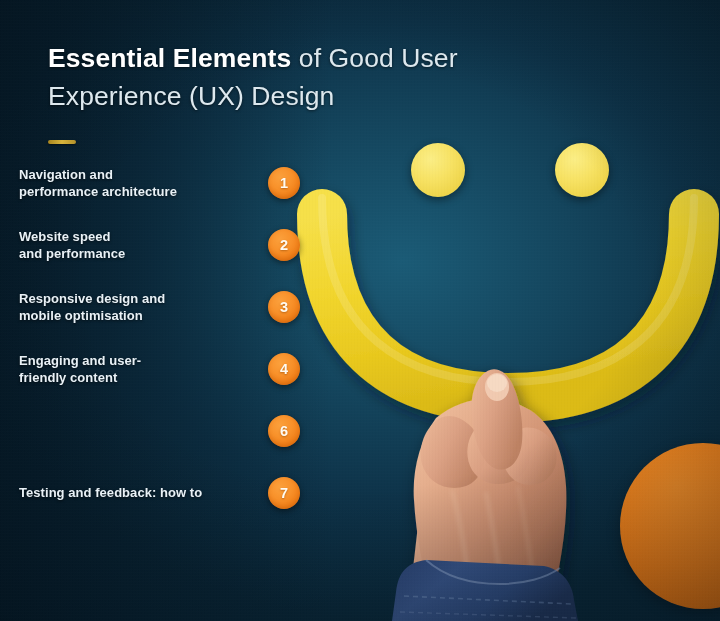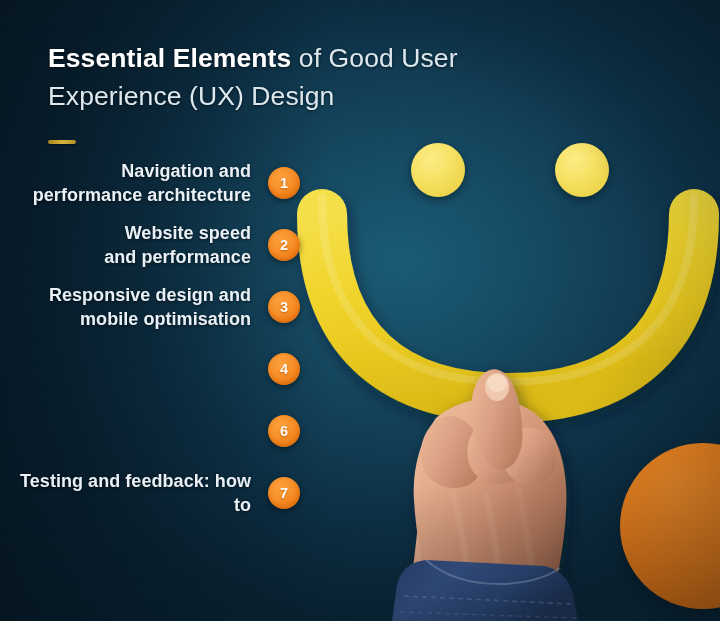--- a/index.html
+++ b/index.html
@@ -49,21 +49,21 @@
     box-shadow:0 1px 2px rgba(0,0,0,.5);
   }
 
   
   .list{position:absolute;left:0;top:152px;width:300px;}
   .row{
     position:relative;height:62px;display:flex;align-items:center;
     justify-content:flex-end;
   }
   .row-label{
-    text-align:right;color:#e9f1f6;font-size:18px;line-height:1.34;
+    text-align:left;color:#e9f1f6;font-size:13px;line-height:1.34;
     font-weight:600;letter-spacing:.05px;
     text-shadow:0 1px 3px rgba(0,0,0,.6);
     width:232px;padding-right:0;
   }
   .badge{
     width:32px;height:32px;border-radius:50%;margin-left:17px;
     display:flex;align-items:center;justify-content:center;
     color:#fffbf2;font-size:14.5px;font-weight:700;
     background:radial-gradient(circle at 38% 32%, #fba03c 0%, #f8912a 40%, #ef7d16 72%, #dd6f0e 100%);
     box-shadow:0 2px 6px rgba(0,0,0,.45), inset 0 -2px 4px rgba(160,70,0,.28);
@@ -233,20 +233,24 @@
 
     <div class="row">
       <div class="row-label">
         <span>Responsive design and</span><br>
         <span>mobile optimisation</span>
       </div>
       <div class="badge">3</div>
     </div>
 
     <div class="row">
+      <div class="row-label">
+        <span>Engaging and user-</span><br>
+        <span>friendly content</span>
+      </div>
       <div class="badge">4</div>
     </div>
 
 
     <div class="row">
       <div class="badge">6</div>
     </div>
 
     <div class="row">
       <div class="row-label">

